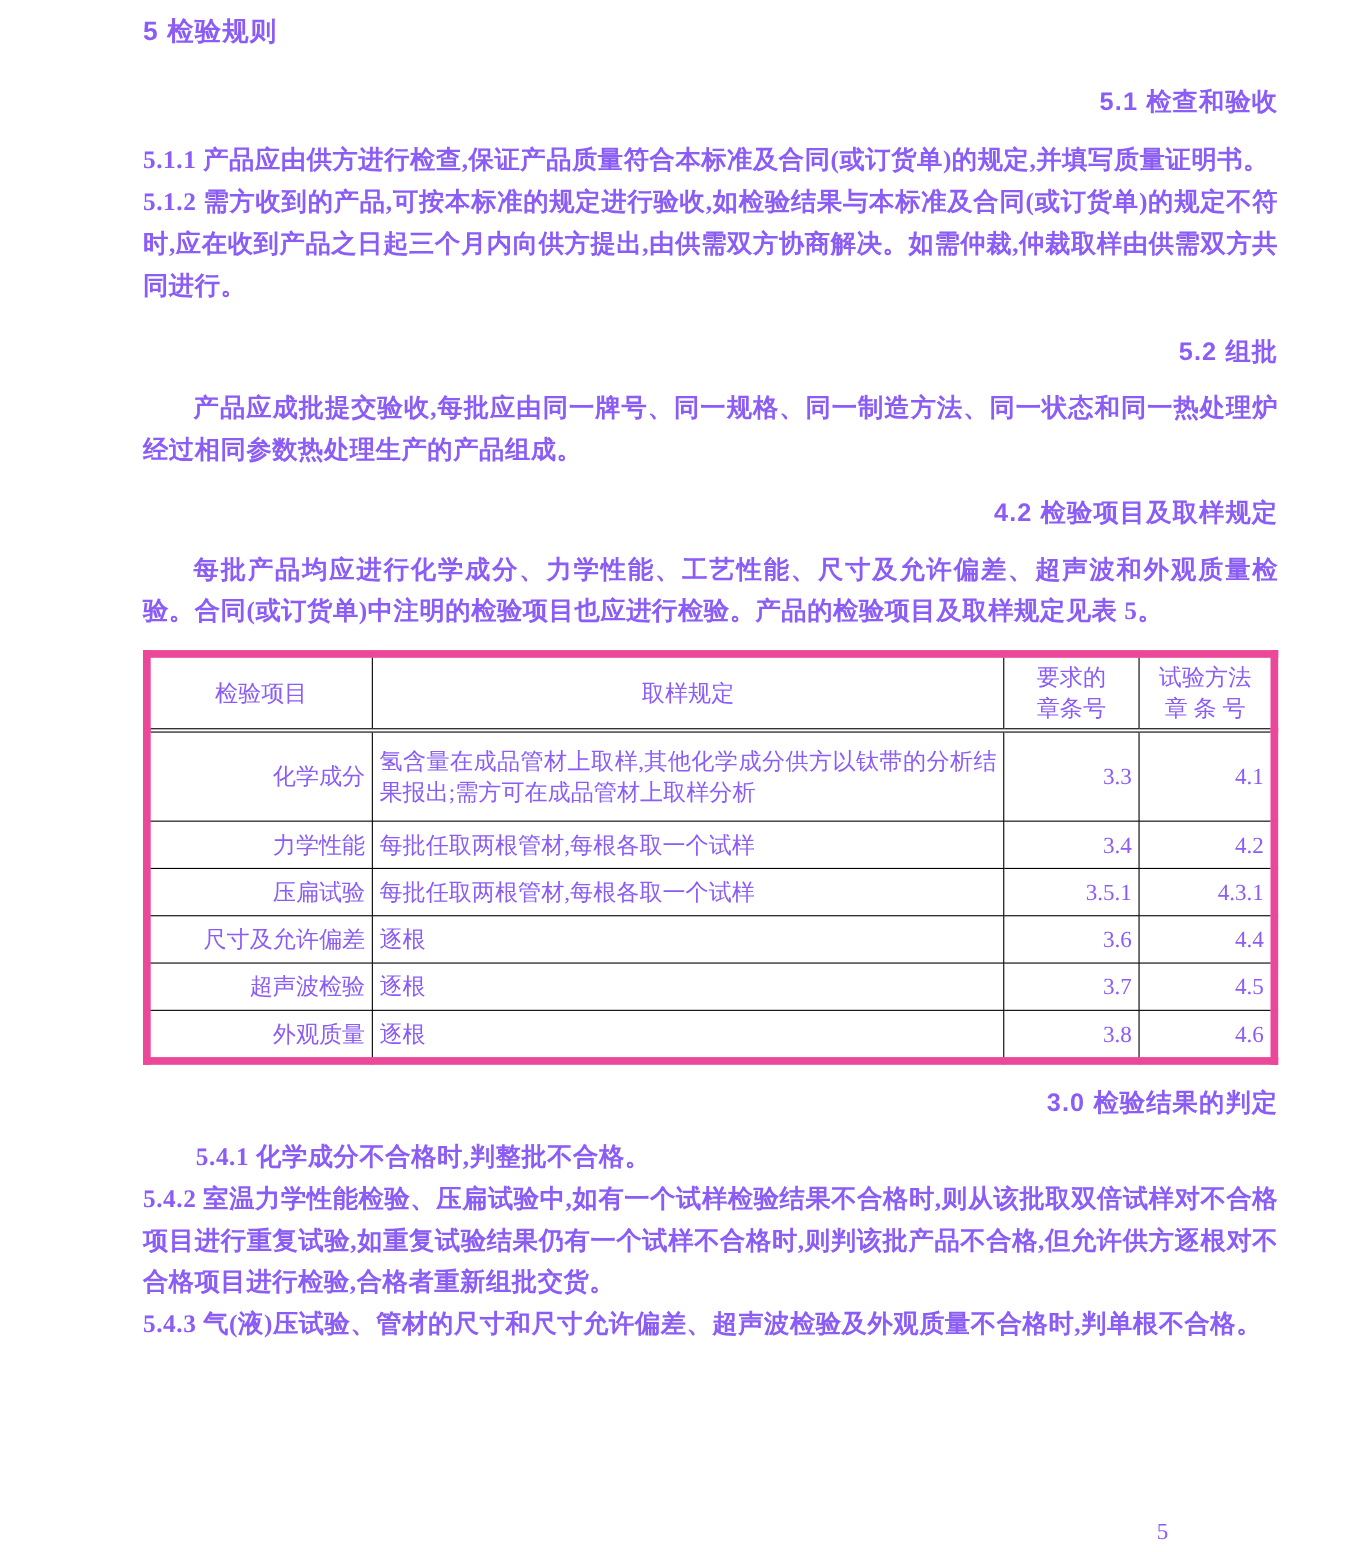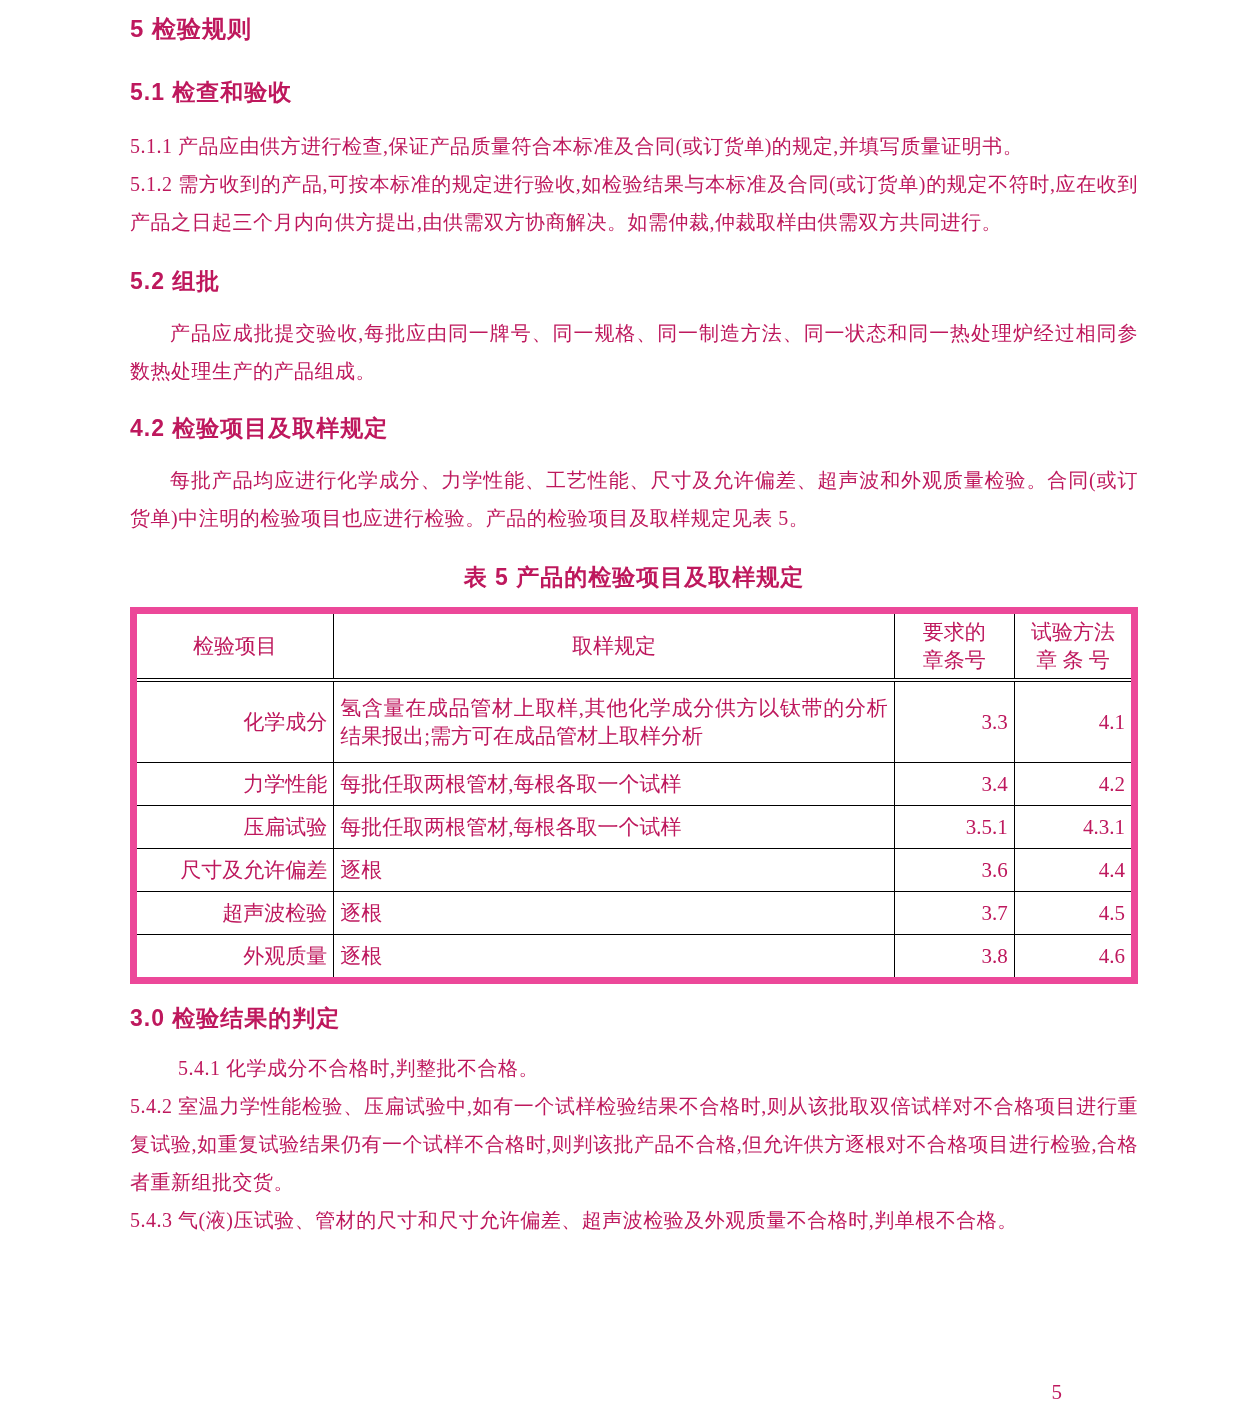--- a/index.html
+++ b/index.html
@@ -1,38 +1,38 @@
 <!DOCTYPE html>
 <html><head>
 <meta charset="utf-8">
 <style>
   html,body{margin:0;padding:0;background:#e8e8e8;}
   .page{
     position:relative;
     width:1240px;height:1411px;
     background:#ffffff;
     box-sizing:border-box;
-    padding:14px 102px 0 130px;
+    padding:14px 78px 0 130px;
     font-family:"Liberation Serif","DejaVu Serif",serif;
-    color:#be185d;
+    color:#8b5cf6;
     overflow:hidden;
   }
   .h1{
     font-family:"Liberation Sans","DejaVu Sans",sans-serif;
     font-weight:bold;font-size:24px;line-height:30px;
     margin:0;letter-spacing:1px;
   }
   .h2{
     font-family:"Liberation Sans","DejaVu Sans",sans-serif;
     font-weight:bold;font-size:23px;line-height:29px;
-    margin:0;letter-spacing:1px;
+    margin:0;letter-spacing:1px;text-align:right;
   }
   .para{
-    font-size:20px;line-height:38px;margin:0;
-    text-align:justify;letter-spacing:0.5px;
+    font-size:23px;line-height:38px;margin:0;
+    text-align:justify;letter-spacing:0.5px;font-weight:bold;
   }
   .para.indent{text-indent:2em;}
   .caption{
     font-family:"Liberation Sans","DejaVu Sans",sans-serif;
     font-weight:bold;font-size:23px;line-height:28px;
     text-align:center;margin:26px 0 0 0;letter-spacing:1px;
   }
   table.spec{
     width:100%;
     border-collapse:collapse;
@@ -76,21 +76,20 @@
   <p class="para">5.1.2  需方收到的产品,可按本标准的规定进行验收,如检验结果与本标准及合同(或订货单)的规定不符时,应在收到产品之日起三个月内向供方提出,由供需双方协商解决。如需仲裁,仲裁取样由供需双方共同进行。</p>
 
   <h2 class="h2" style="margin-top:26px;">5.2  组批</h2>
 
   <p class="para indent" style="margin-top:18px;">产品应成批提交验收,每批应由同一牌号、同一规格、同一制造方法、同一状态和同一热处理炉经过相同参数热处理生产的产品组成。</p>
 
   <h2 class="h2" style="margin-top:24px;">4.2  检验项目及取样规定</h2>
 
   <p class="para indent" style="margin-top:18px;">每批产品均应进行化学成分、力学性能、工艺性能、尺寸及允许偏差、超声波和外观质量检验。合同(或订货单)中注明的检验项目也应进行检验。产品的检验项目及取样规定见表 5。</p>
 
-  <div class="caption">表 5  产品的检验项目及取样规定</div>
 
   <table class="spec">
     <colgroup>
       <col style="width:20%">
       <col style="width:56%">
       <col style="width:12%">
       <col style="width:12%">
     </colgroup>
     <thead>
       <tr>

